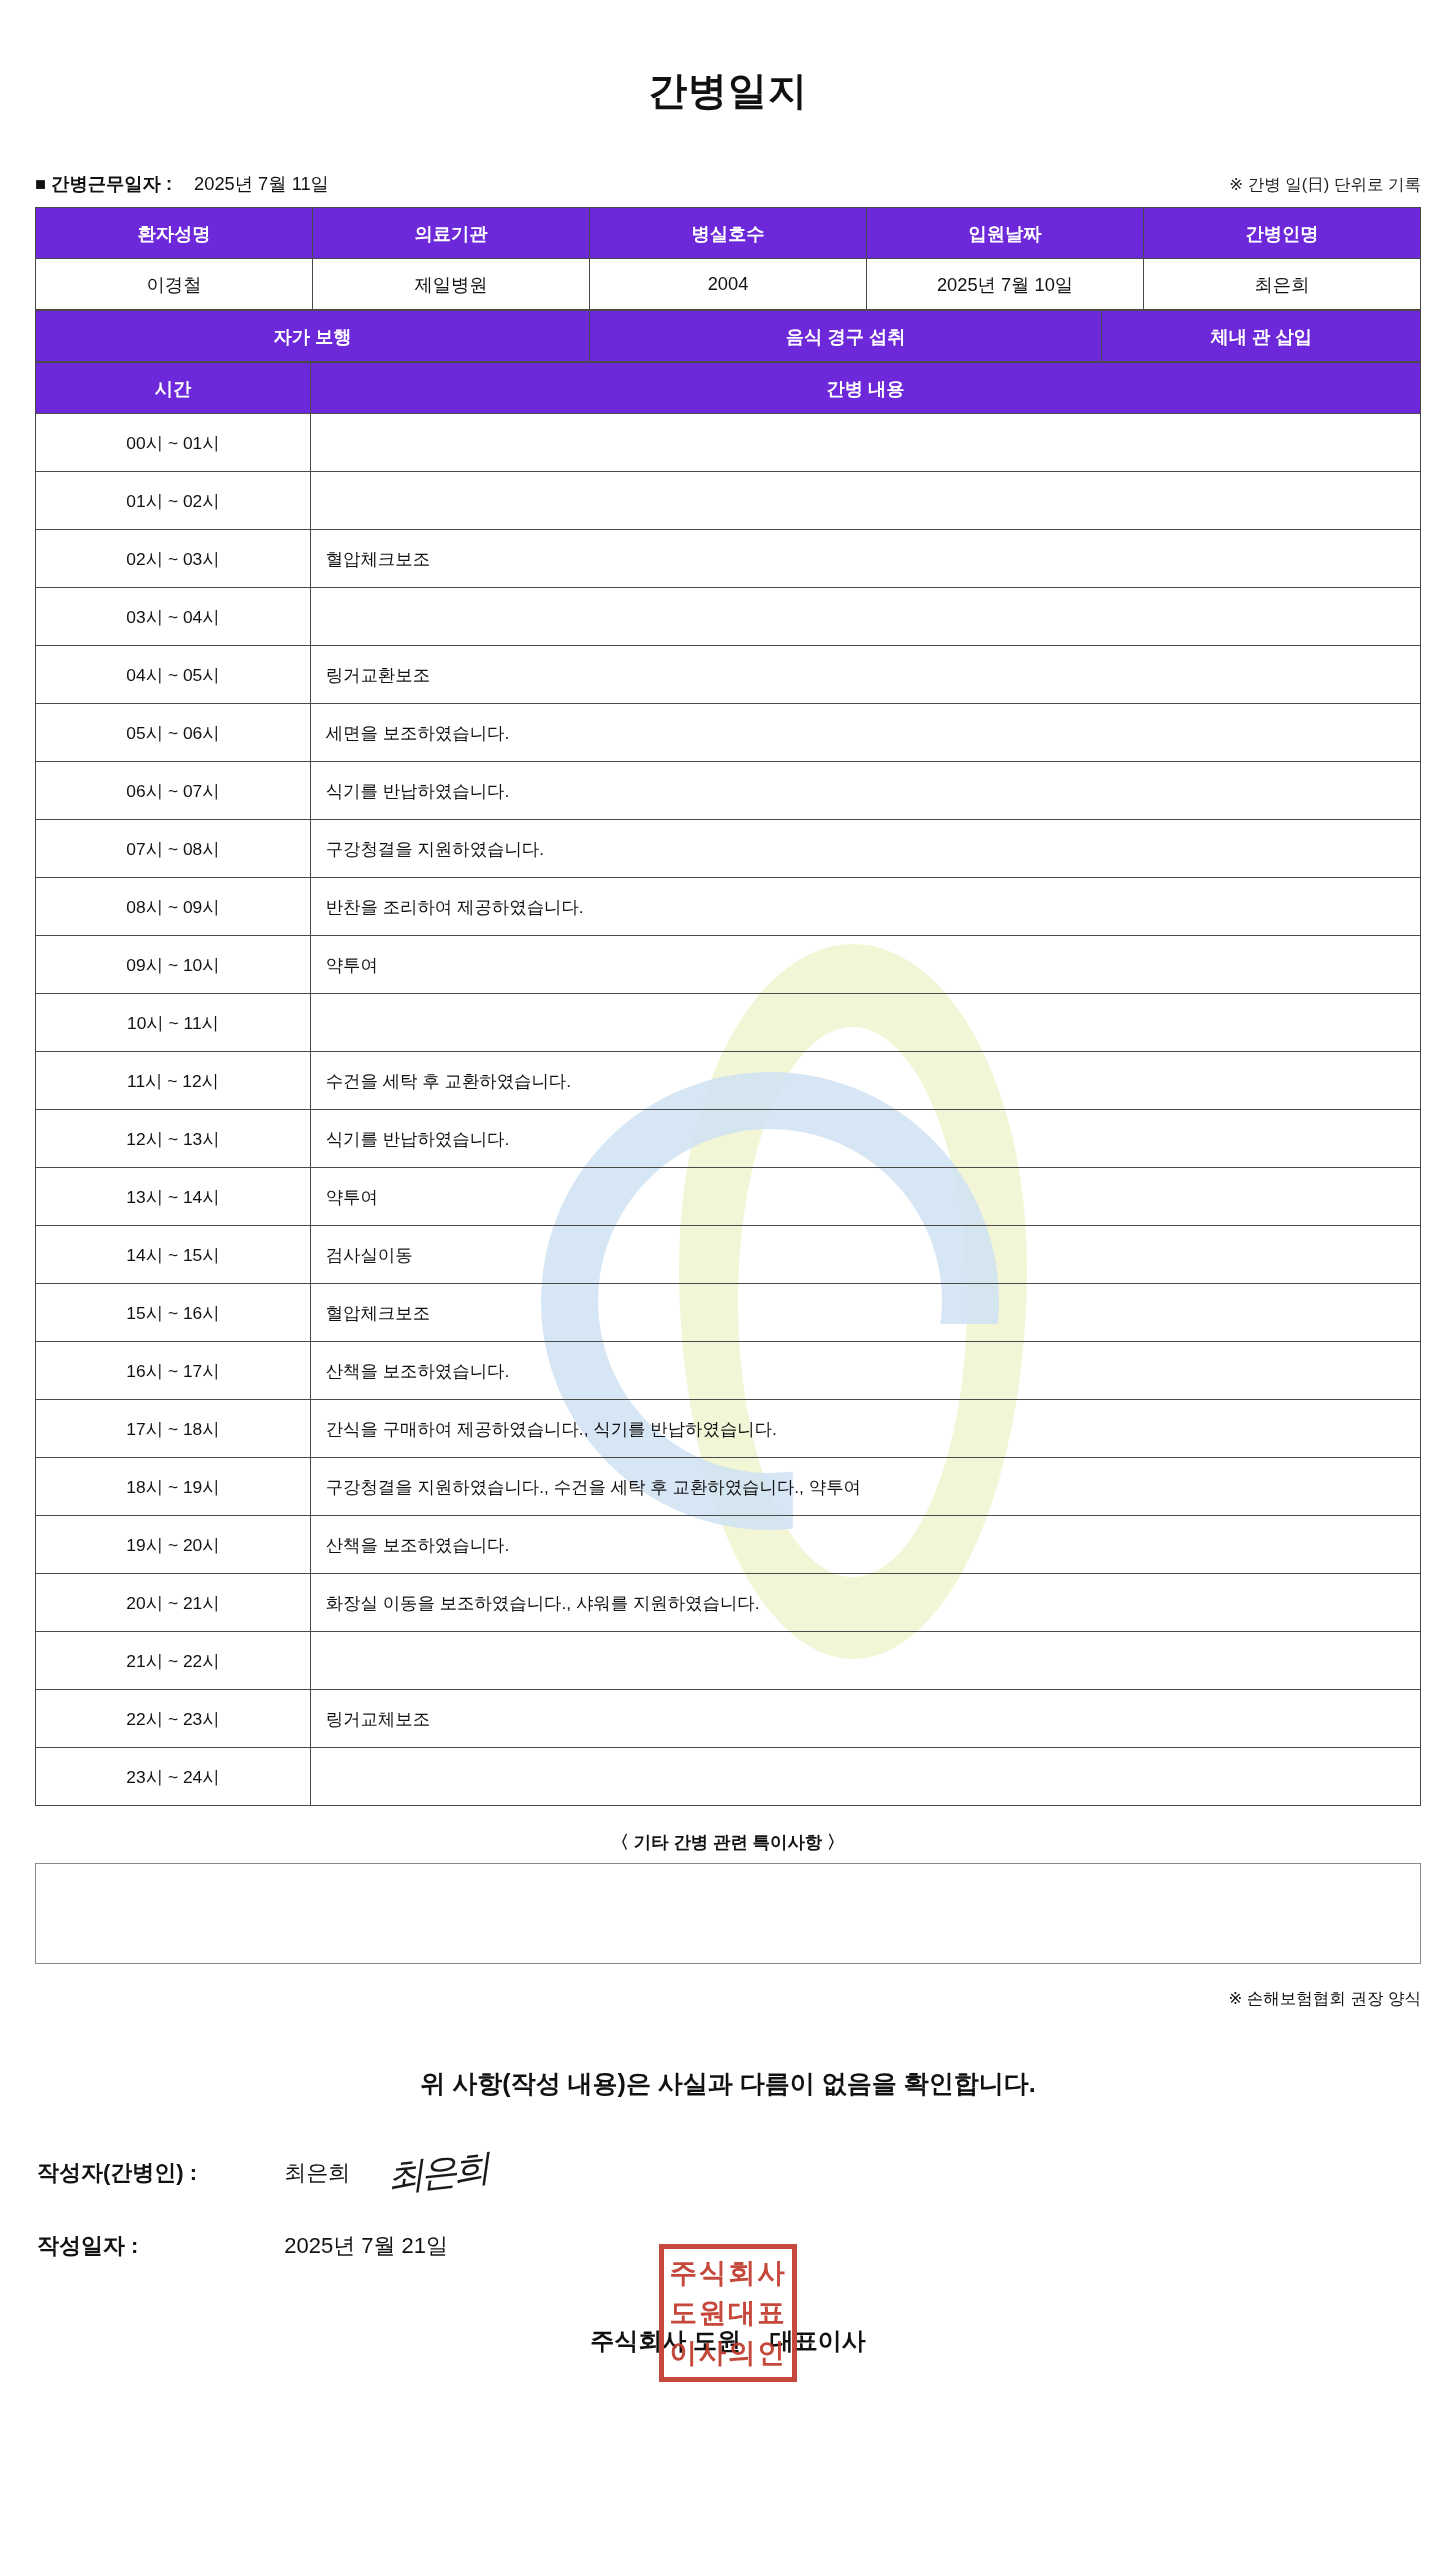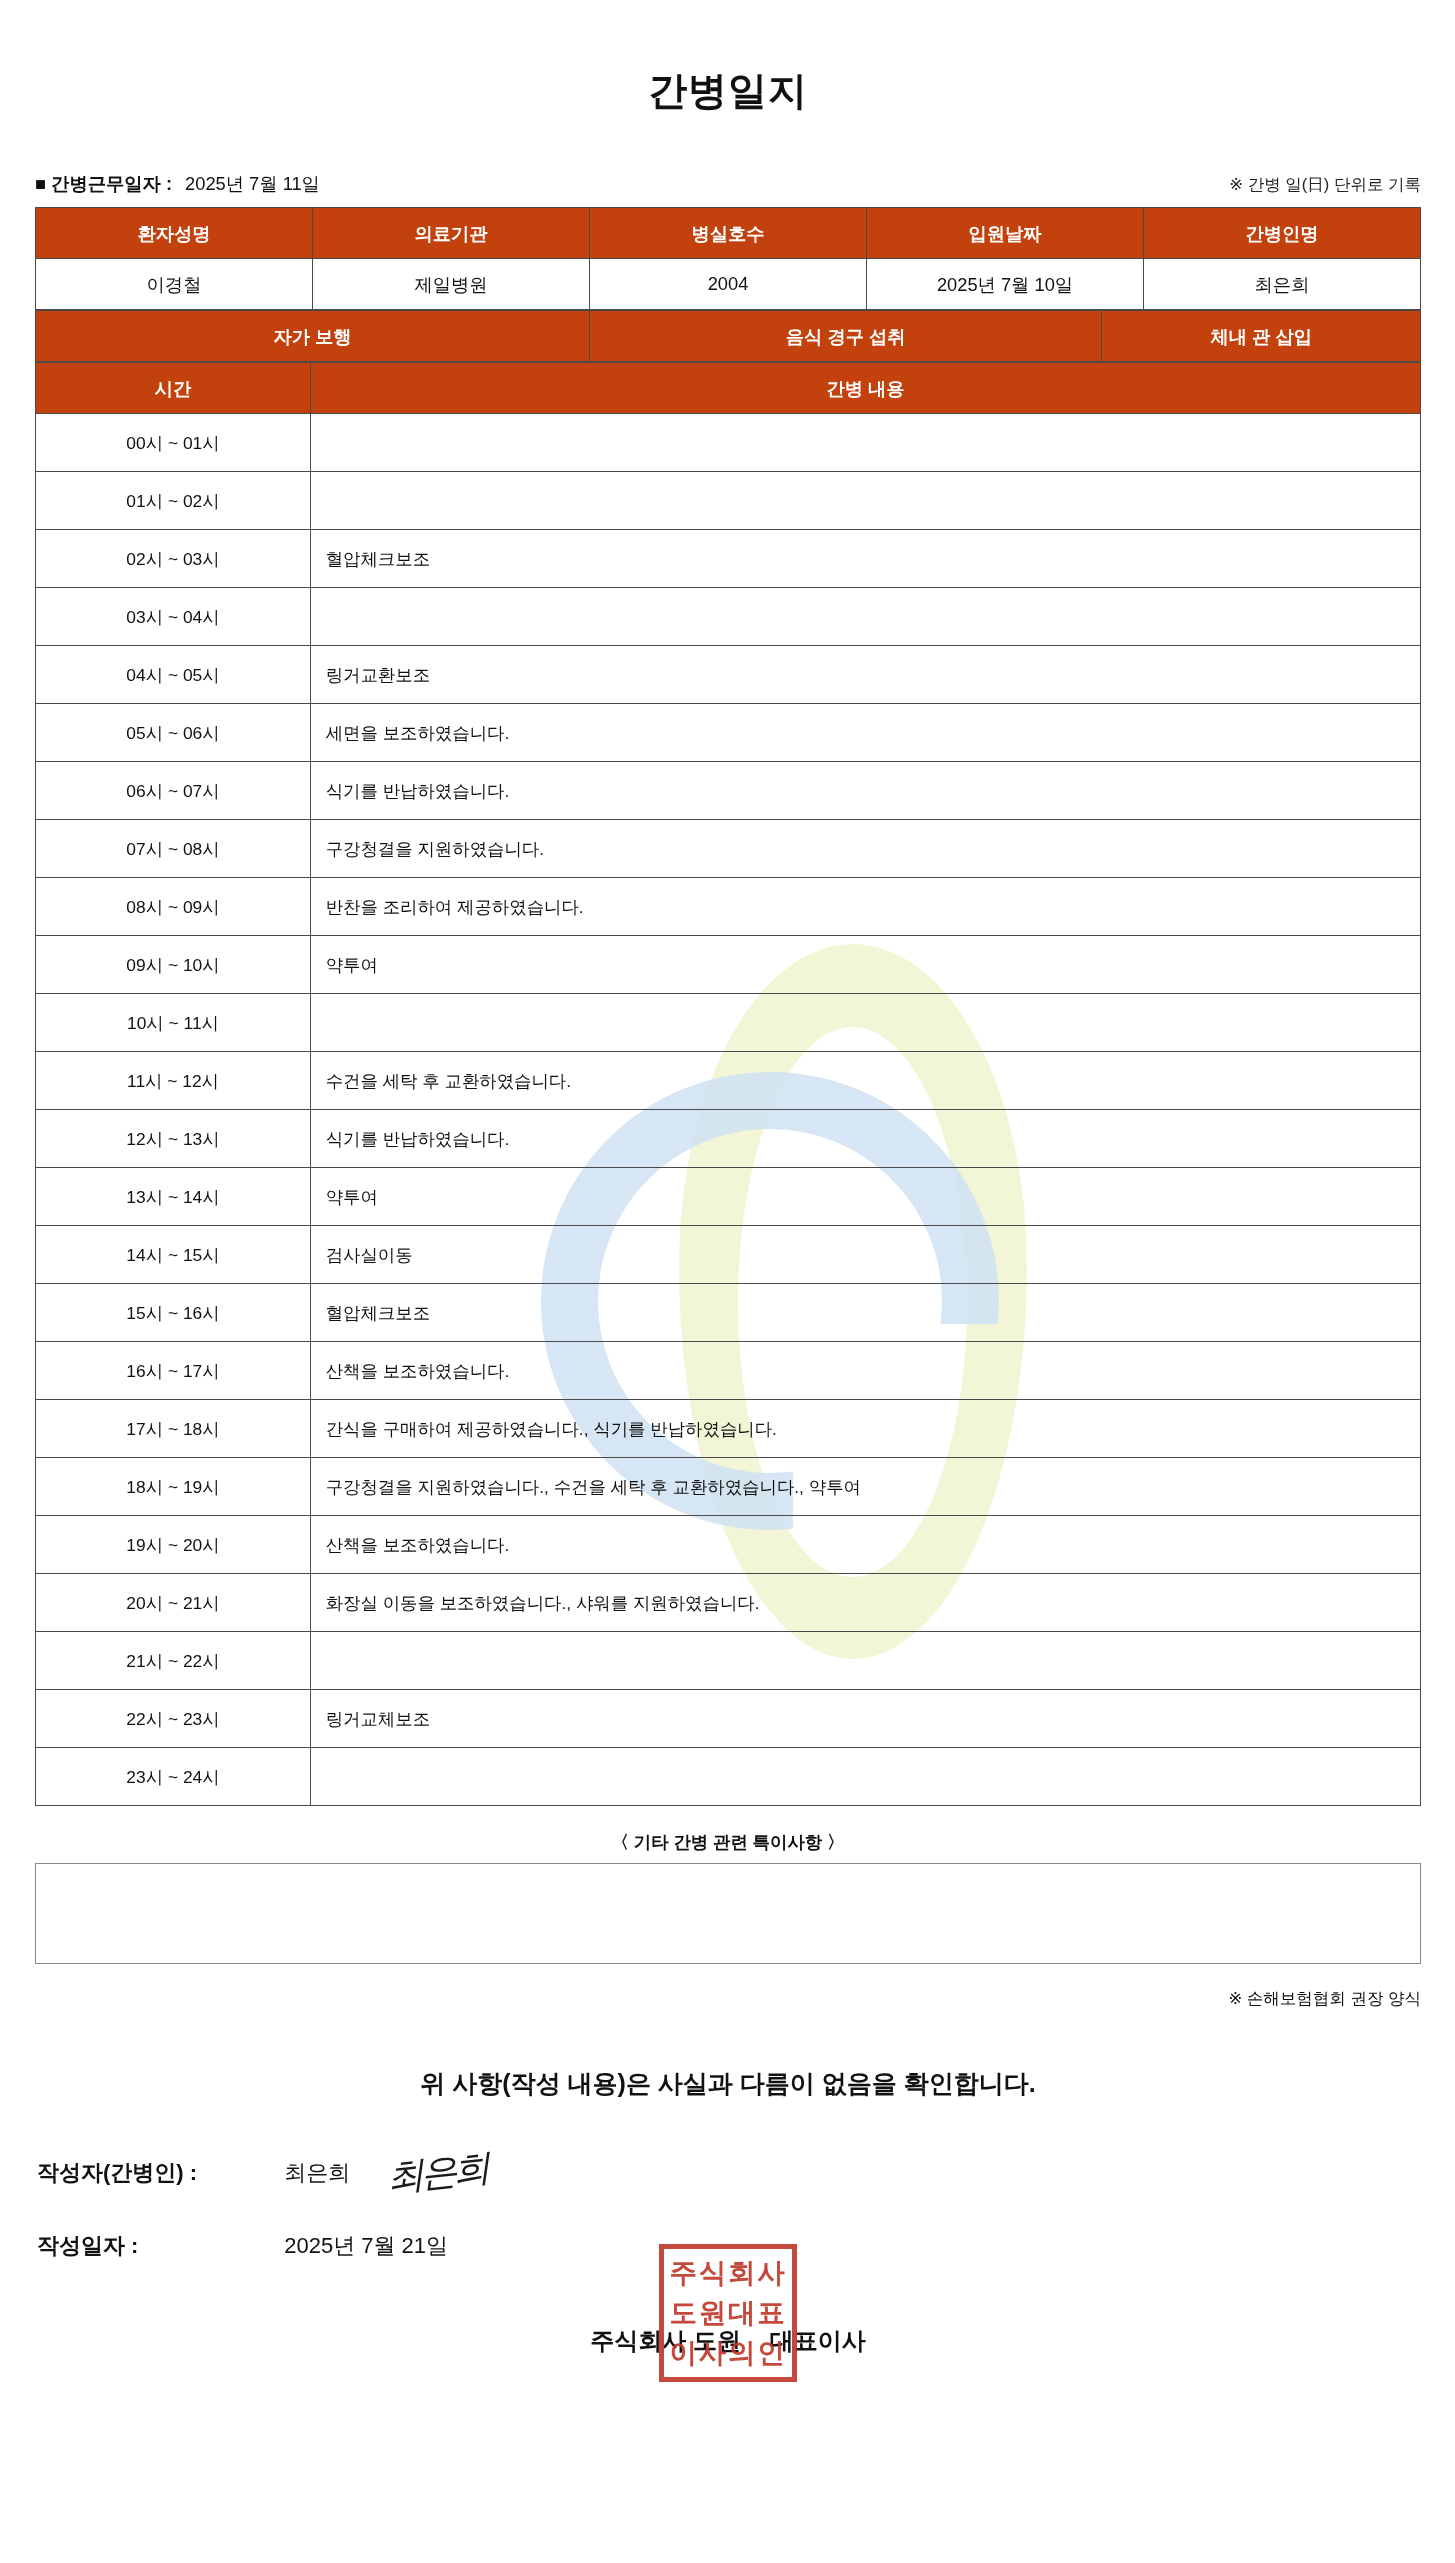--- a/index.html
+++ b/index.html
@@ -83,39 +83,39 @@
     align-items: flex-end;
     margin: 53px 35px 11px 35px;
     font-size: 17.4px;
   }
   .meta-left {
     font-weight: bold;
     font-size: 18.3px;
   }
   .meta-left .date {
     font-weight: normal;
-    margin-left: 8px;
+    margin-left: 17px;
   }
   .meta-right {
     font-size: 16.5px;
     color: #222;
   }
 
   table {
     border-collapse: collapse;
     margin: 0 35px;
     width: calc(100% - 70px);
     table-layout: fixed;
   }
   table.info th, table.info td,
   table.care th, table.care td {
     border: 0.9px solid #4a4a4a;
   }
   th {
-    background: #c2410c;
+    background: #6d28d9;
     color: #ffffff;
     font-size: 18.3px;
     font-weight: bold;
     height: 48px;
     text-align: center;
   }
   td {
     font-size: 18.3px;
     text-align: center;
     height: 48px;

